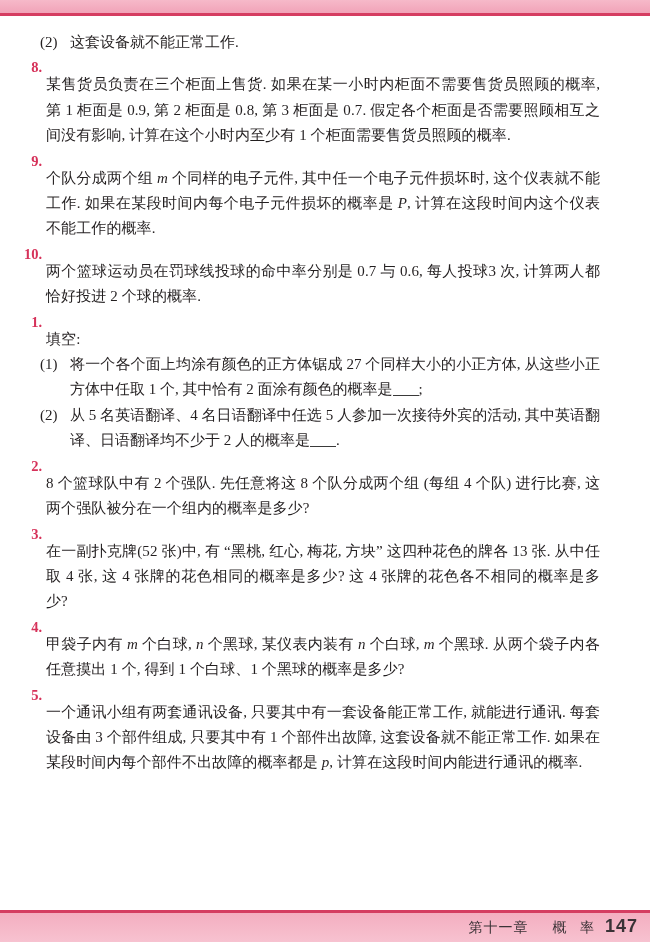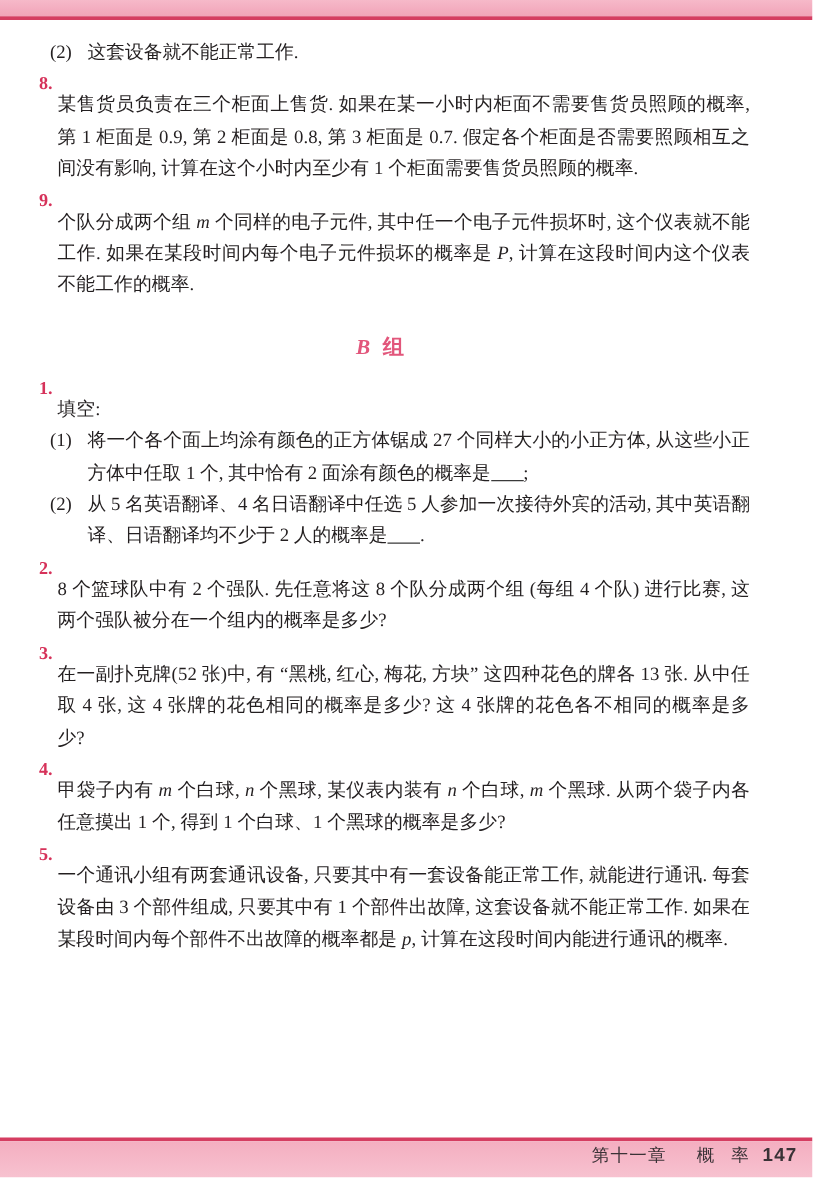--- a/index.html
+++ b/index.html
@@ -51,21 +51,21 @@
     top: 916px;
     font-size: 14px;
     letter-spacing: 1px;
     color: #3a3236;
     font-family: "Liberation Serif", "DejaVu Serif", serif;
     white-space: nowrap;
   }
   .footer-text .page-no {
     font-family: "Liberation Sans", sans-serif;
     font-weight: bold;
-    font-size: 15px;
+    font-size: 18px;
     margin-left: 6px;
   }
   .footer-text .chap { margin-right: 24px; }
   .footer-text .subj { letter-spacing: 5px; }
 
   
   .page {
     position: absolute;
     left: 0;
     top: 16px;
@@ -180,24 +180,25 @@
     <div class="q-row">
       <span class="q-num">8.</span>
       <span class="q-body">某售货员负责在三个柜面上售货. 如果在某一小时内柜面不需要售货员照顾的概率, 第 1 柜面是 0.9, 第 2 柜面是 0.8, 第 3 柜面是 0.7. 假定各个柜面是否需要照顾相互之间没有影响, 计算在这个小时内至少有 1 个柜面需要售货员照顾的概率.</span>
     </div>
 
     <div class="q-row">
       <span class="q-num">9.</span>
       <span class="q-body"><span>个队分成两个组 </span><span class="it">m</span><span> 个同样的电子元件, 其中任一个电子元件损坏时, 这个仪表就不能工作. 如果在某段时间内每个电子元件损坏的概率是 </span><span class="it">P</span><span>, 计算在这段时间内这个仪表不能工作的概率.</span></span>
     </div>
 
-
-    <div class="group-head">
-      <span class="letter">B</span><span class="word">组</span>
-    </div>
+    <div class="q-row">
+      <span class="q-num">10.</span>
+      <span class="q-body">两个篮球运动员在罚球线投球的命中率分别是 0.7 与 0.6, 每人投球3 次, 计算两人都恰好投进 2 个球的概率.</span>
+    </div>
+
 
     <div class="q-row">
       <span class="q-num">1.</span>
       <span class="q-body">填空:</span>
     </div>
     <div class="sub-row">
       <span class="sub-label">(1)</span>
       <span class="sub-body"><span>将一个各个面上均涂有颜色的正方体锯成 27 个同样大小的小正方体, 从这些小正方体中任取 1 个, 其中恰有 2 面涂有颜色的概率是</span><span class="blank"></span><span>;</span></span>
     </div>
     <div class="sub-row">

